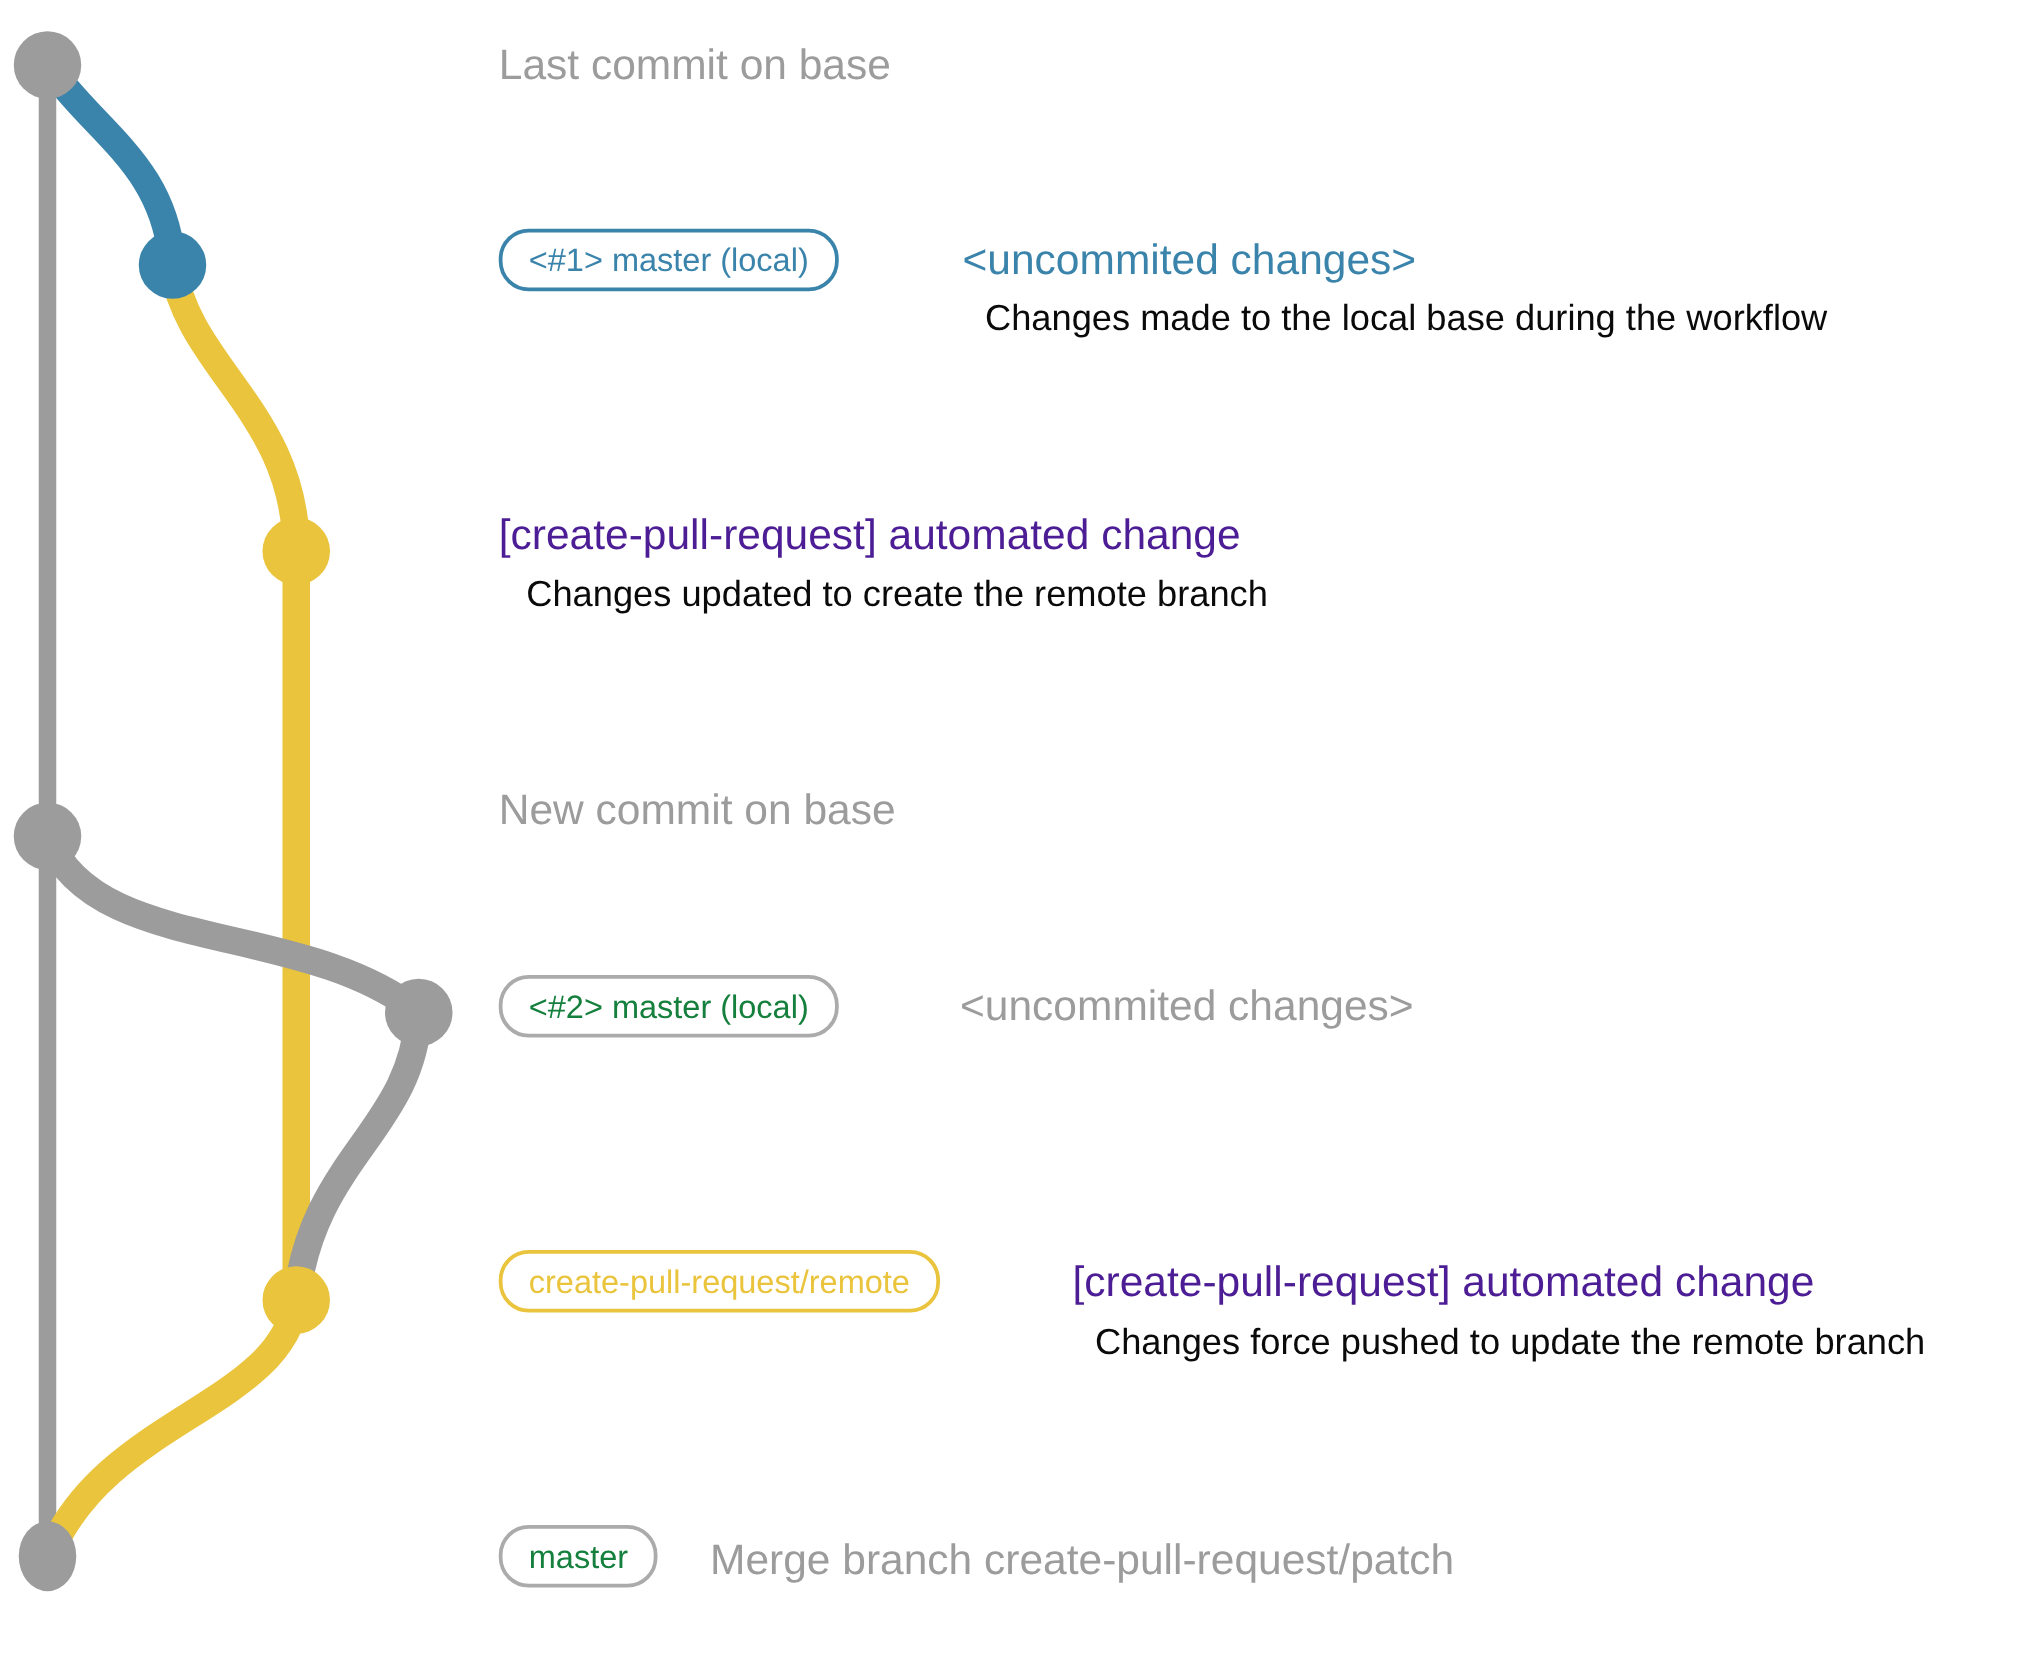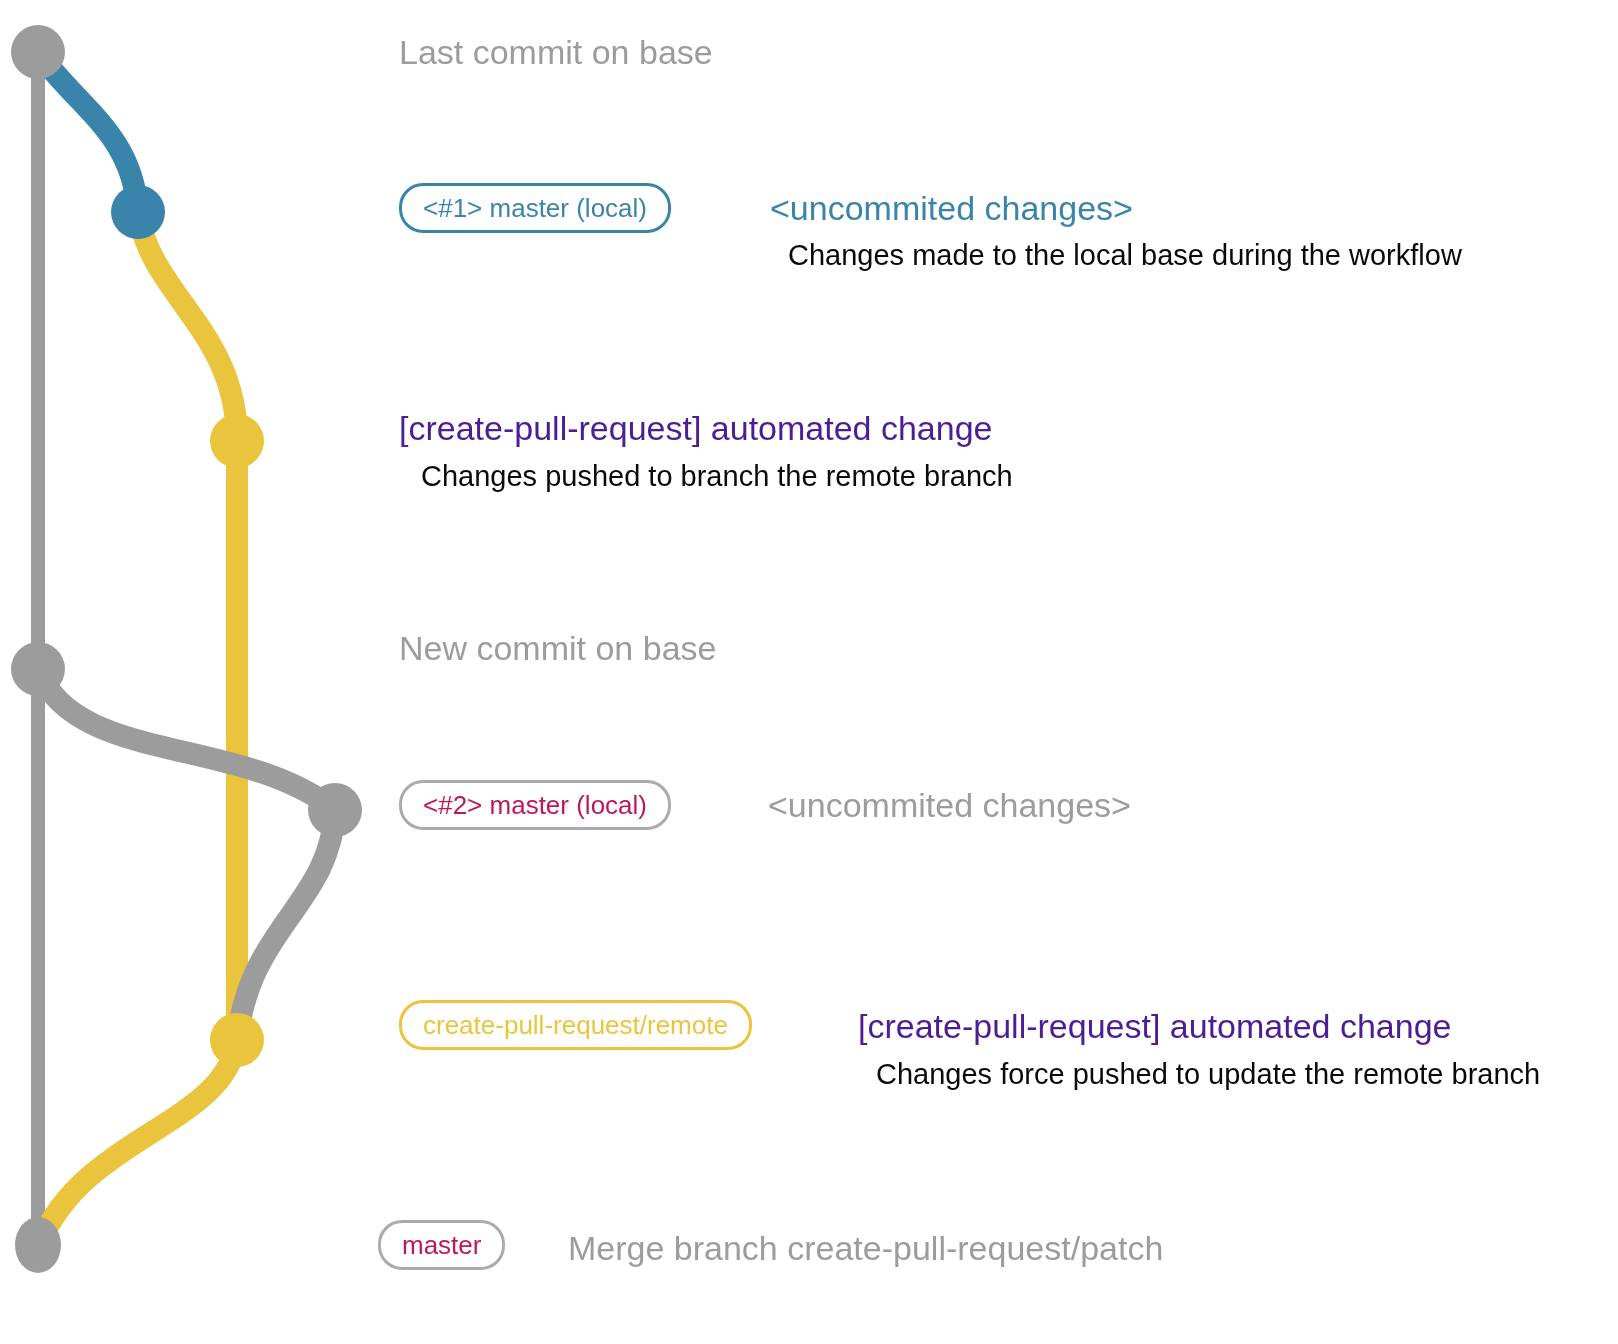--- a/index.html
+++ b/index.html
@@ -20,21 +20,21 @@
   }
   .badge{
     display:inline-block;
     font-size:26px;
     padding:8px 21px;
     border-radius:24px;
     border:3px solid;
     background:#ffffff;
   }
   .badge.blue{border-color:#3A84AB;color:#3A84AB;}
-  .badge.gray{border-color:#ABABAB;color:#be185d;}
+  .badge.gray{border-color:#ABABAB;color:#15803d;}
   .badge.yellow{border-color:#EAC43D;color:#EAC43D;}
   svg{position:absolute;left:0;top:0;}
 </style>
 </head>
 <body>
 
 <div id="stage">
 
   <svg width="400" height="1344" viewBox="0 0 400 1344">
 
@@ -63,33 +63,33 @@
 
   <div class="abs sans-gray" style="left:399px;top:34px;">Last commit on base</div>
 
   <div class="abs" style="left:399px;top:183px;">
     <span class="badge blue">&lt;#1&gt; master (local)</span>
   </div>
   <div class="abs sans-blue" style="left:770px;top:190px;">&lt;uncommited changes&gt;</div>
   <div class="abs serif-black" style="left:788px;top:240px;">Changes made to the local base during the workflow</div>
 
   <div class="abs sans-yellow" style="left:399px;top:410px;">[create-pull-request] automated change</div>
-  <div class="abs serif-black" style="left:421px;top:461px;">Changes pushed to branch the remote branch</div>
+  <div class="abs serif-black" style="left:421px;top:461px;">Changes updated to create the remote branch</div>
 
   <div class="abs sans-gray" style="left:399px;top:630px;">New commit on base</div>
 
   <div class="abs" style="left:399px;top:780px;">
     <span class="badge gray">&lt;#2&gt; master (local)</span>
   </div>
   <div class="abs sans-gray" style="left:768px;top:787px;">&lt;uncommited changes&gt;</div>
 
   <div class="abs" style="left:399px;top:1000px;">
     <span class="badge yellow">create-pull-request/remote</span>
   </div>
   <div class="abs sans-yellow" style="left:858px;top:1008px;">[create-pull-request] automated change</div>
   <div class="abs serif-black" style="left:876px;top:1059px;">Changes force pushed to update the remote branch</div>
 
-  <div class="abs" style="left:378px;top:1220px;">
+  <div class="abs" style="left:399px;top:1220px;">
     <span class="badge gray">master</span>
   </div>
   <div class="abs sans-gray" style="left:568px;top:1230px;">Merge branch create-pull-request/patch</div>
 
 </div>
 
 </body></html>

